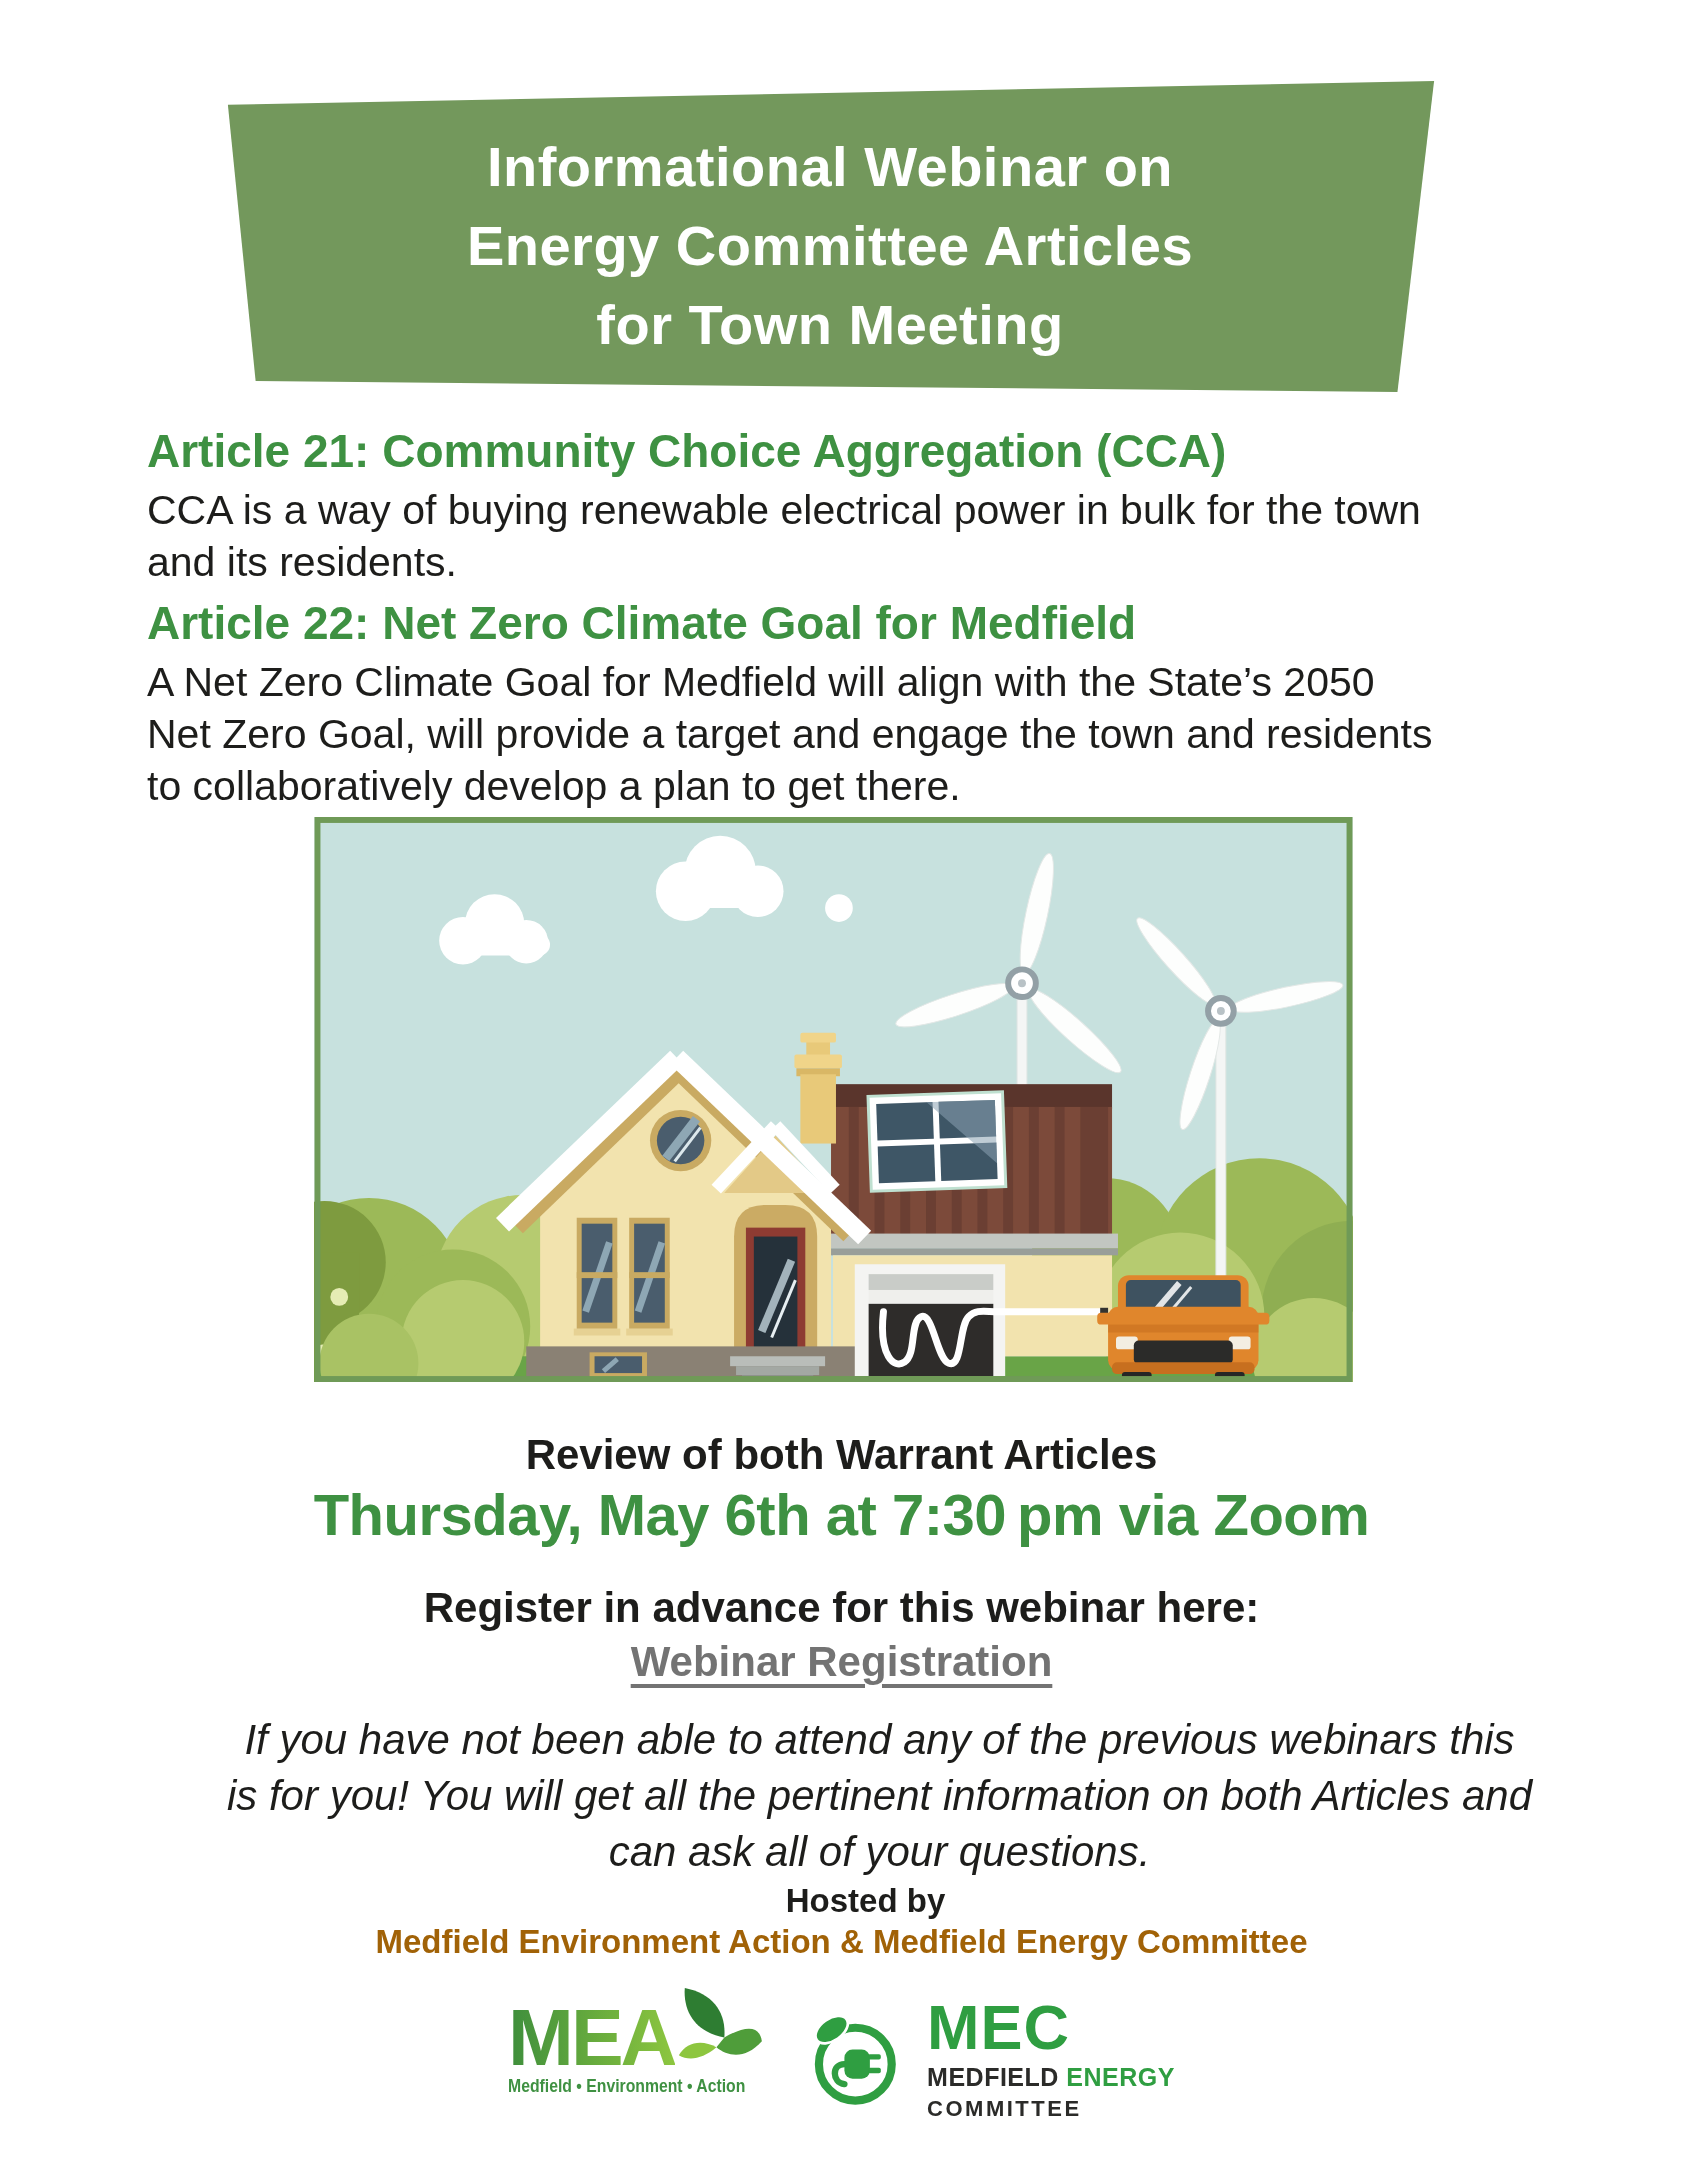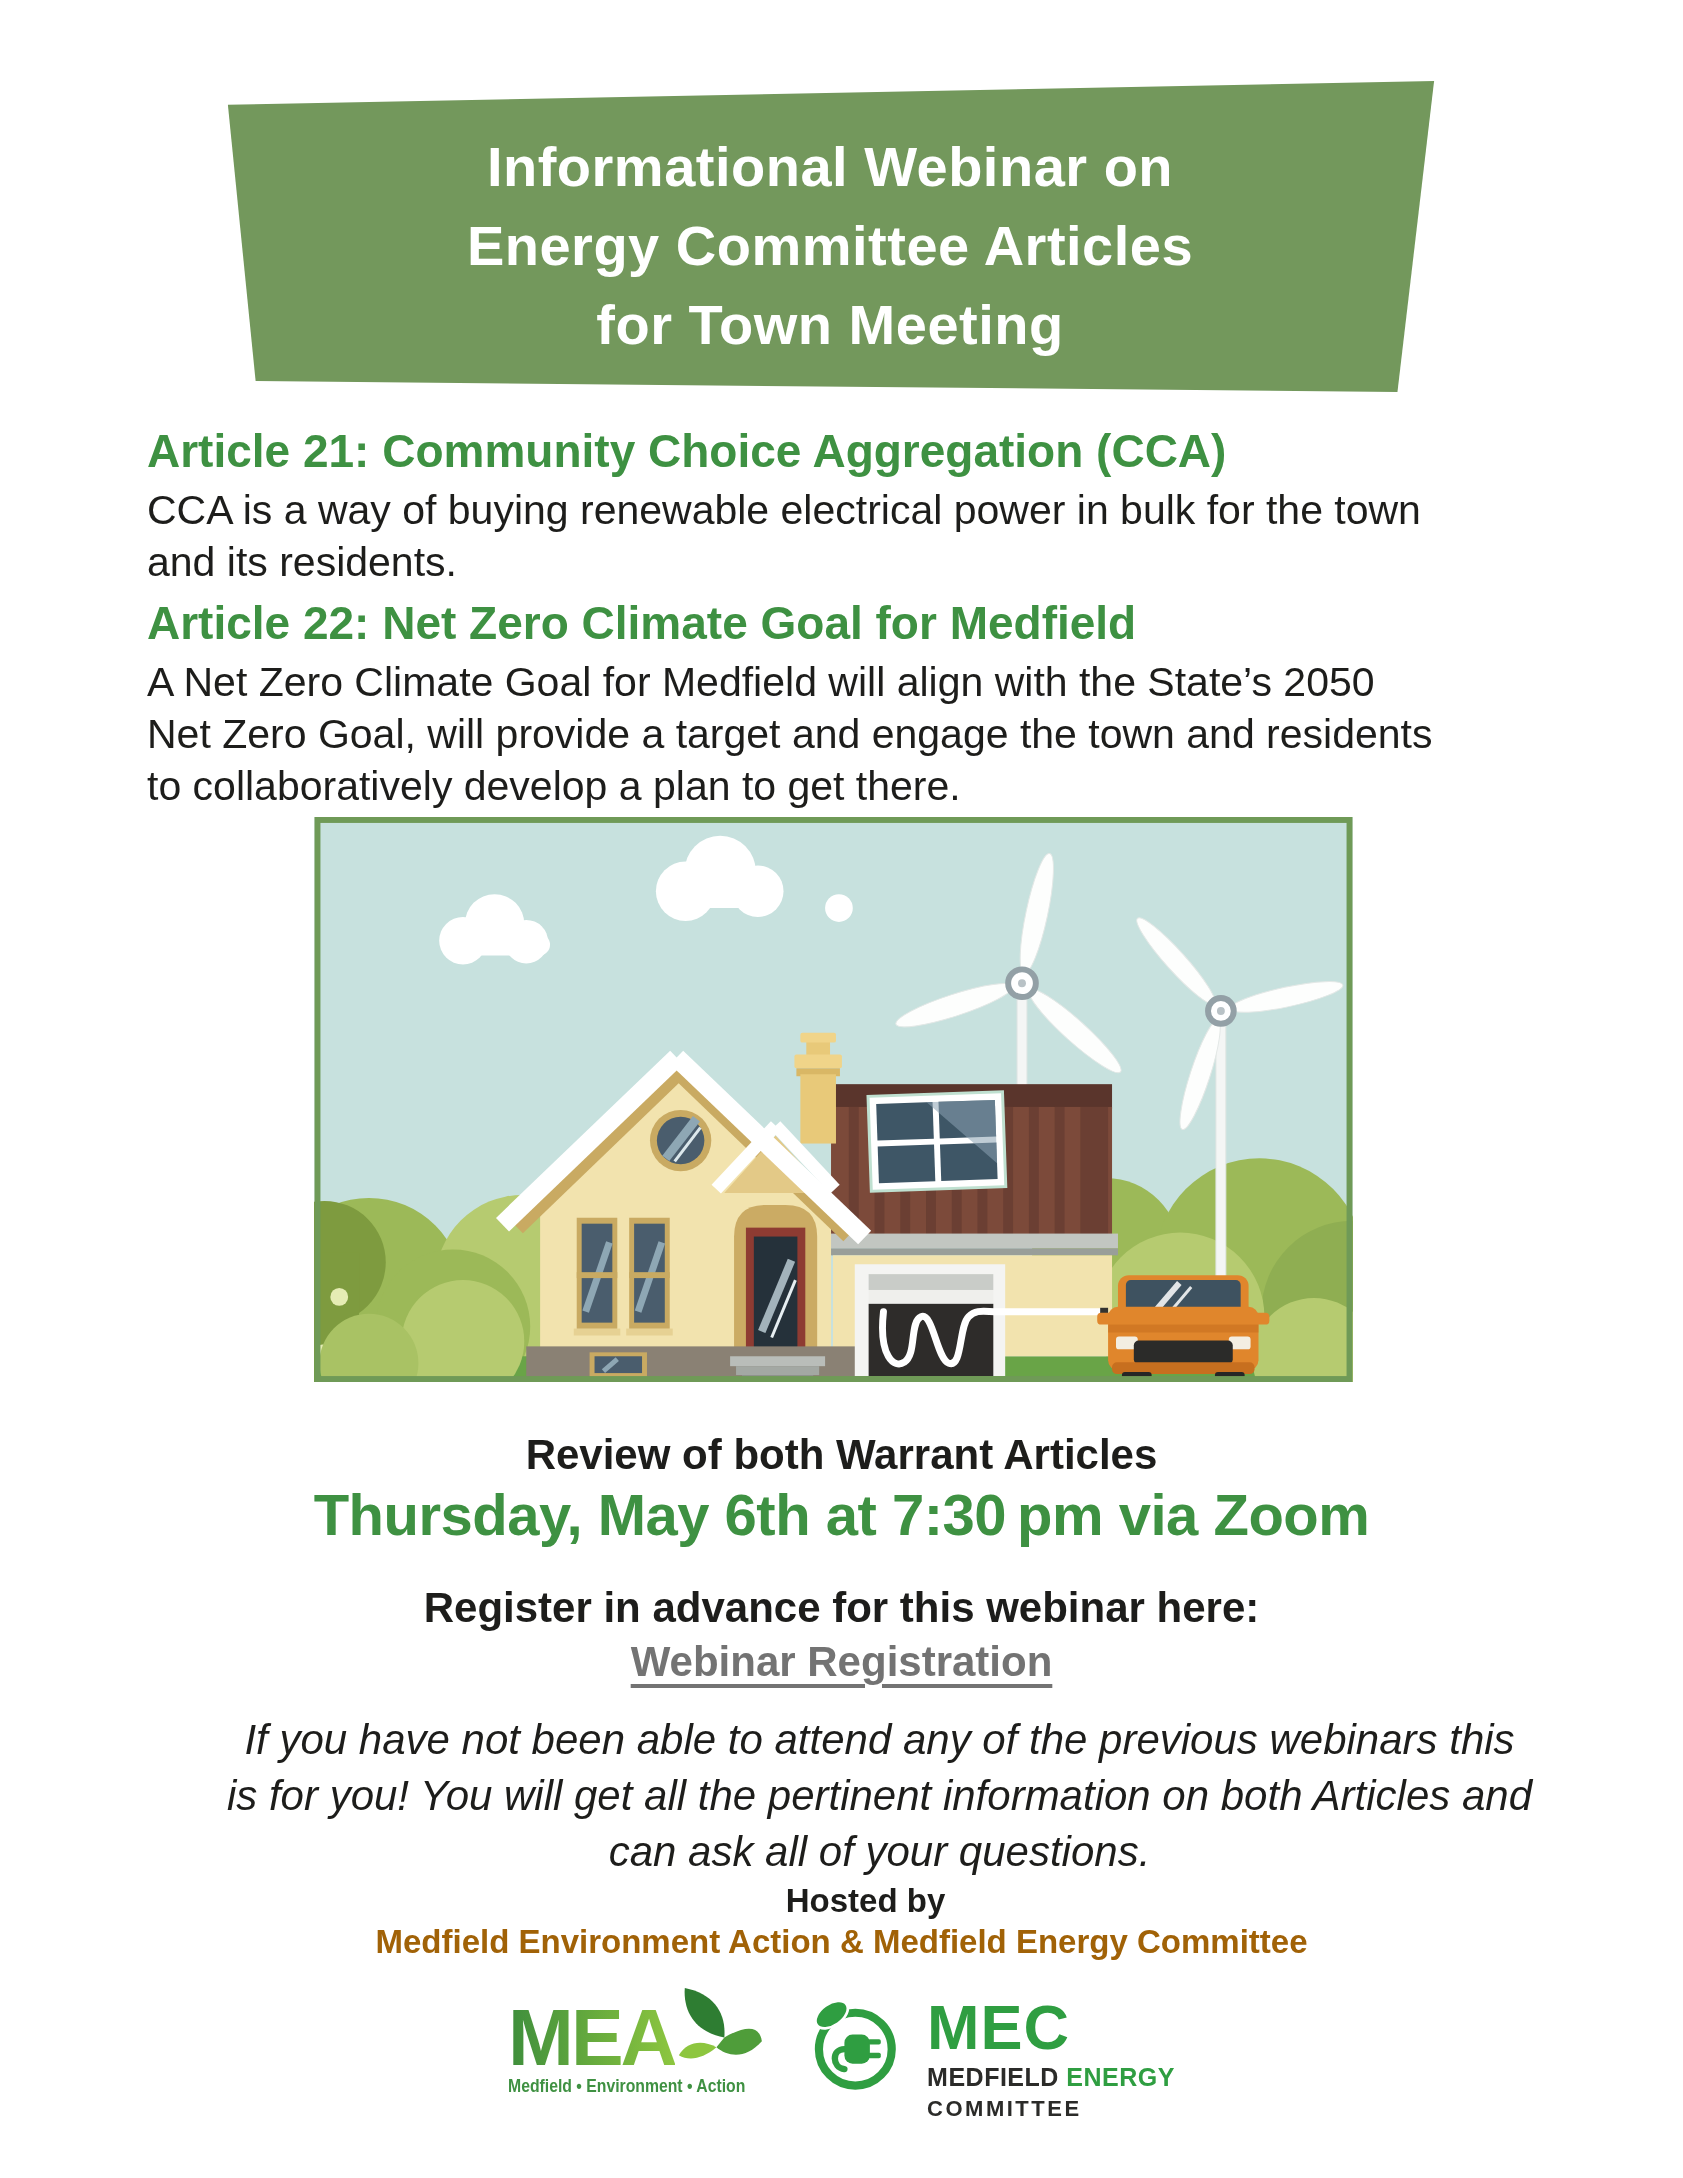--- a/index.html
+++ b/index.html
@@ -35,21 +35,21 @@
   
   .logos{position:absolute;left:0;top:1998px;width:1683px;display:flex;
     justify-content:center;align-items:flex-start;gap:48px;}
   .mea{position:relative;width:252px;height:129px;}
   .mea-word{font-size:79px;font-weight:bold;letter-spacing:-3px;line-height:79px;
     background:linear-gradient(90deg,#3e8e3c,#8dc63f);
     -webkit-background-clip:text;background-clip:text;color:transparent;display:inline-block;}
   .mea-leaf{position:absolute;left:147px;top:-12px;}
   .mea-tag{margin-top:-2px;color:#3f9142;font-weight:bold;font-size:19px;
     transform:scaleX(.83);transform-origin:left;white-space:nowrap;}
-  .mec{display:flex;gap:28px;align-items:flex-start;}
+  .mec{display:flex;gap:28px;align-items:center;}
   .mec-text{display:flex;flex-direction:column;}
   .mec-acronym{font-size:63px;font-weight:bold;color:#2f9e41;line-height:59px;letter-spacing:1px;}
   .mec-line1{font-size:25px;font-weight:bold;color:#2b2b29;margin-top:6px;letter-spacing:0.5px;white-space:nowrap;}
   .mec-line1 .green{color:#2f9e41;}
   .mec-line2{font-size:22px;font-weight:bold;color:#2b2b29;letter-spacing:2.5px;margin-top:4px;}
 </style>
 </head>
 <body>
 
 <div class="page">

